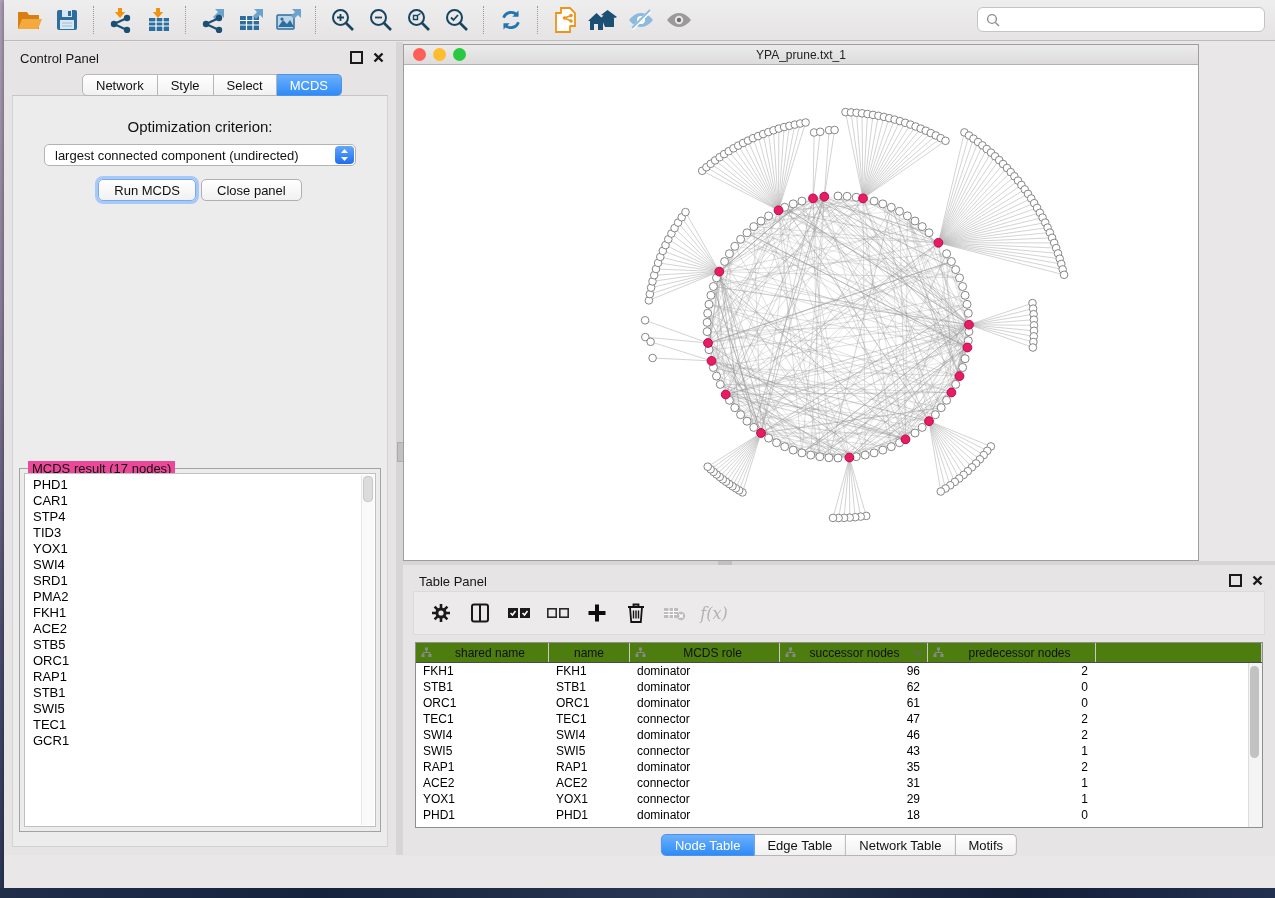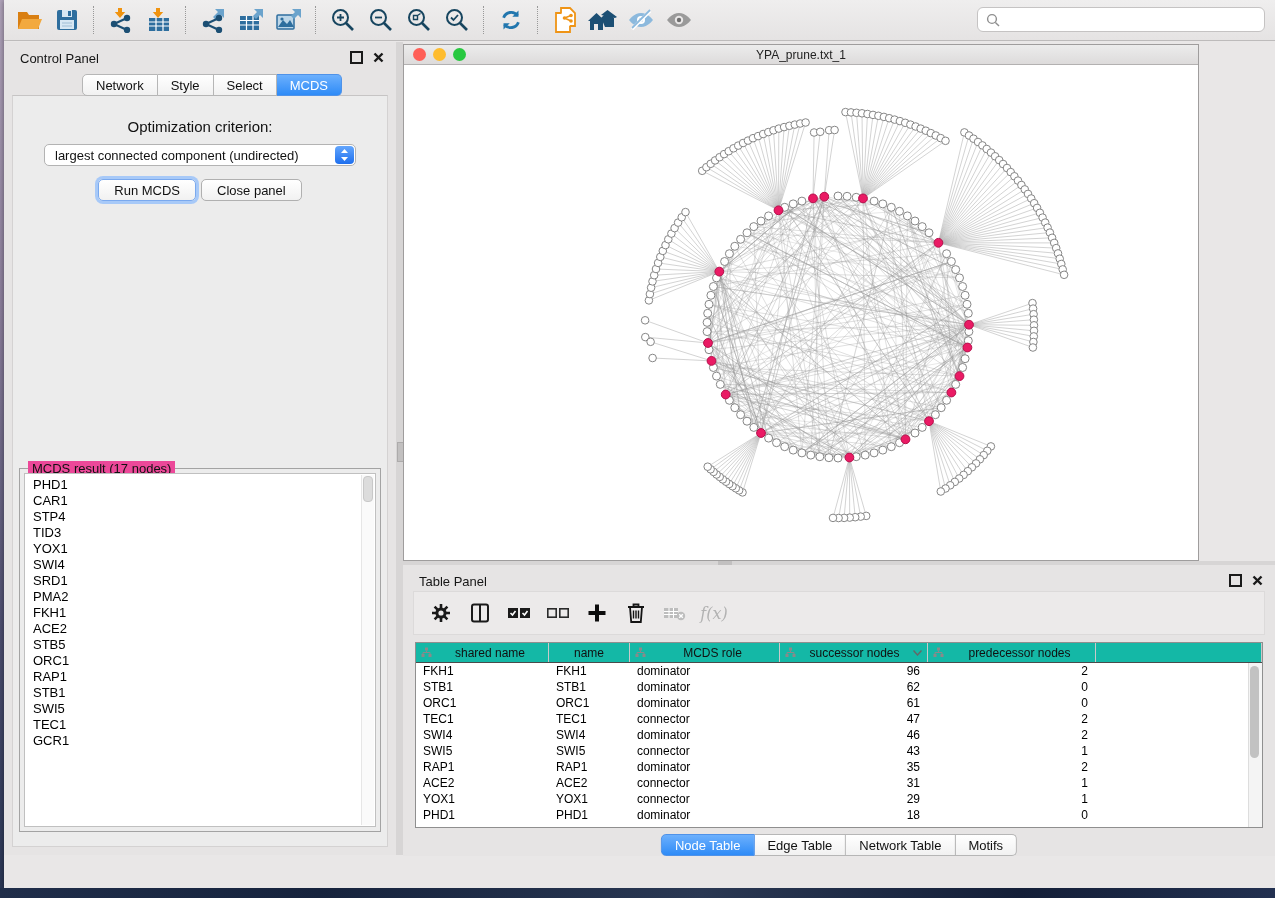--- a/index.html
+++ b/index.html
@@ -69,21 +69,21 @@
   .net-title{position:absolute;left:0;right:0;text-align:center;font-size:12px;color:#222}
   .net-canvas{position:relative;width:100%;height:494px;background:#fff}
 
   
   .tpanel{position:absolute;left:399px;top:565px;width:872px;height:291px;background:#e6e4e4}
   .tp-toolbar{position:absolute;left:10px;right:10px;top:26px;height:44px;background:#eceaea;border:1px solid #dcdada;
     display:flex;align-items:center;gap:9px;padding-left:12px;box-sizing:border-box}
   .tpbtn{width:30px;height:30px;display:flex;align-items:center;justify-content:center}
   .fx{font-family:"DejaVu Serif",serif;font-style:italic;font-size:16px;color:#b2b2b2}
   .ttable{position:absolute;left:12px;right:12px;top:77px;height:184px;background:#fff;border:1px solid #8f8f8f;overflow:hidden}
-  .thead{display:grid;grid-template-columns:133px 81px 150px 148px 168px 1fr;height:19px;border-bottom:1px solid #4a4a4a;background:#14b8a6}
+  .thead{display:grid;grid-template-columns:133px 81px 150px 148px 168px 1fr;height:19px;border-bottom:1px solid #4a4a4a;background:#4d7c0f}
   .th{position:relative;display:flex;align-items:center;font-size:12px;color:#111;border-right:1px solid #c9c9c9;overflow:hidden}
   .th .lbl{flex:1;text-align:center;white-space:nowrap}
   .th .hier{margin-left:5px;flex:0 0 auto}
   .th .caret{margin-right:5px;flex:0 0 auto}
   .trow{display:grid;grid-template-columns:133px 81px 150px 148px 168px 1fr;height:16px;font-size:12px;color:#000;align-items:center}
   .td{padding-left:7px;white-space:nowrap;overflow:hidden}
   .td.num{text-align:right;padding-right:8px}
   .tvscroll{position:absolute;top:20px;right:0;bottom:0;width:13px;background:#f4f4f4;border-left:1px solid #ddd}
   .tvthumb{position:absolute;top:3px;left:1px;width:9px;height:92px;background:#c2c2c2;border-radius:5px}
   .tp-tabs{left:50%;transform:translateX(-50%);top:269px}

